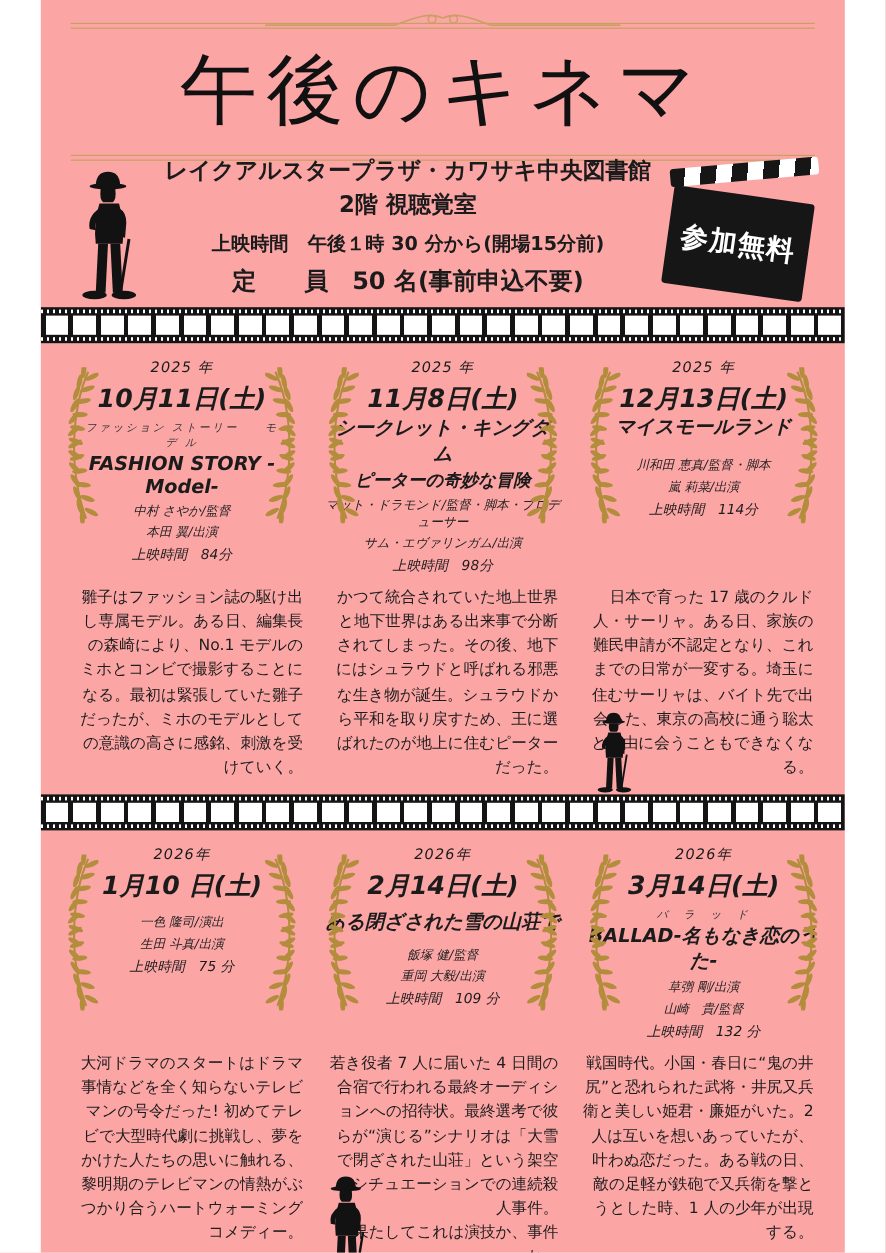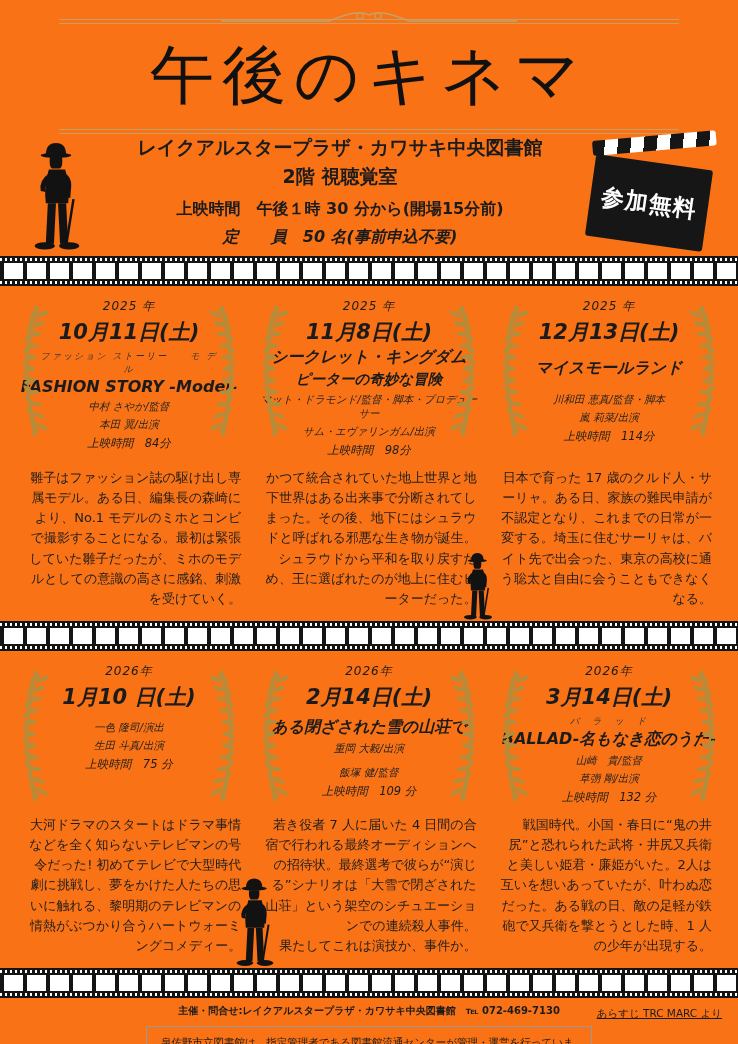--- a/index.html
+++ b/index.html
@@ -1,38 +1,38 @@
 <!DOCTYPE html>
 <html><head>
 <meta charset="utf-8">
 <style>
   * { box-sizing: border-box; }
   body { margin:0; background:#ffffff; font-family:"DejaVu Sans","Liberation Sans",sans-serif; color:#1b1b1b; }
-  .page { width:738px; height:1044px; margin:0 auto; position:relative; background:#f97316; overflow:hidden; display:flex; flex-direction:column; }
+  .page { width:670px; height:1044px; margin:0 auto; position:relative; background:#fca5a5; overflow:hidden; display:flex; flex-direction:column; }
 
   
   .curtain { height:52px; display:flex; }
   .fold { flex:1; height:100%;
     background:linear-gradient(90deg,#5e0505 0%,#a30d0d 22%,#c51414 45%,#9c0c0c 72%,#6d0606 100%);
     border-bottom-left-radius:50% 48%; border-bottom-right-radius:50% 48%; }
 
   
   .masthead { text-align:center; padding-top:6px; }
   .flourish { display:block; margin:0 auto -5px; }
   .rule { width:620px; margin:0 auto; border-top:1.5px solid #c9a063; border-bottom:1.5px solid #c9a063; height:5px; }
   .title { font-family:"DejaVu Serif","Liberation Serif",serif; font-weight:400; font-size:64px; letter-spacing:8px; margin:8px 0 10px; color:#111; }
 
   
   .info { display:flex; align-items:flex-end; padding:2px 20px 4px; height:122px; }
   .chaplin-big { width:74px; height:112px; flex:0 0 74px; }
   .venue { flex:1; text-align:center; font-weight:bold; padding-bottom:4px; }
   .venue-l1 { font-size:19px; }
   .venue-l2 { font-size:19px; margin-top:3px; }
   .venue-l3 { font-size:16px; margin-top:9px; }
-  .venue-l4 { font-size:16px; margin-top:7px;font-style:italic; }
+  .venue-l4 { font-size:20px; margin-top:7px; }
   .clapper-wrap { flex:0 0 132px; position:relative; height:116px; }
   .clapper { position:absolute; top:26px; left:4px; width:118px; height:82px; background:#161616; border-radius:3px;
     transform:rotate(8deg); display:flex; align-items:center; justify-content:center; }
   .clapper-stick { position:absolute; top:-15px; left:-3px; width:124px; height:15px; border-radius:3px;
     background:repeating-linear-gradient(100deg,#161616 0 13px,#ffffff 13px 26px);
     transform:rotate(-13deg); transform-origin:10px 15px; }
   .clapper-text { color:#fff; font-size:23px; font-weight:bold; letter-spacing:1px; }
 
   
   .strip-wrap { position:relative; }
@@ -229,21 +229,21 @@
     </div>
     <div class="card">
       <svg class="laurel l" viewBox="0 0 40 152">
           <use href="#laurel"></use>
         </svg>
       <svg class="laurel r" viewBox="0 0 40 152">
           <use href="#laurel"></use>
         </svg>
       <div class="year">2025 年</div>
       <div class="date">12月13日(土)</div>
-      <div class="mtitle" style="margin-top:12px">マイスモールランド</div>
+      <div class="mtitle" style="margin-top:0">マイスモールランド</div>
       <div class="credit" style="margin-top:14px">川和田 恵真/監督・脚本</div>
       <div class="credit">嵐 莉菜/出演</div>
       <div class="runtime">上映時間　114分</div>
     </div>
   </div>
 
   <div class="descs tall">
     <div class="desc">雛子はファッション誌の駆け出し専属モデル。ある日、編集長の森崎により、No.1 モデルのミホとコンビで撮影することになる。最初は緊張していた雛子だったが、ミホのモデルとしての意識の高さに感銘、刺激を受けていく。</div>
     <div class="desc">かつて統合されていた地上世界と地下世界はある出来事で分断されてしまった。その後、地下にはシュラウドと呼ばれる邪悪な生き物が誕生。シュラウドから平和を取り戻すため、王に選ばれたのが地上に住むピーターだった。</div>
     <div class="desc">日本で育った 17 歳のクルド人・サーリャ。ある日、家族の難民申請が不認定となり、これまでの日常が一変する。埼玉に住むサーリャは、バイト先で出会った、東京の高校に通う聡太と自由に会うこともできなくなる。</div>
@@ -273,37 +273,37 @@
     <div class="card">
       <svg class="laurel l" viewBox="0 0 40 152">
           <use href="#laurel"></use>
         </svg>
       <svg class="laurel r" viewBox="0 0 40 152">
           <use href="#laurel"></use>
         </svg>
       <div class="year">2026年</div>
       <div class="date">2月14日(土)</div>
       <div class="mtitle" style="margin-top:6px">ある閉ざされた雪の山荘で</div>
+      <div class="credit" style="margin-top:10px">飯塚 健/監督</div>
       <div class="credit">重岡 大毅/出演</div>
-      <div class="credit" style="margin-top:10px">飯塚 健/監督</div>
       <div class="runtime">上映時間　109 分</div>
     </div>
     <div class="card">
       <svg class="laurel l" viewBox="0 0 40 152">
           <use href="#laurel"></use>
         </svg>
       <svg class="laurel r" viewBox="0 0 40 152">
           <use href="#laurel"></use>
         </svg>
       <div class="year">2026年</div>
       <div class="date">3月14日(土)</div>
       <div class="furi">バ　ラ　ッ　ド</div>
       <div class="mtitle">BALLAD-名もなき恋のうた-</div>
+      <div class="credit">草彅 剛/出演</div>
       <div class="credit">山崎　貴/監督</div>
-      <div class="credit">草彅 剛/出演</div>
       <div class="runtime">上映時間　132 分</div>
     </div>
   </div>
 
   <div class="descs">
     <div class="desc">大河ドラマのスタートはドラマ事情などを全く知らないテレビマンの号令だった! 初めてテレビで大型時代劇に挑戦し、夢をかけた人たちの思いに触れる、黎明期のテレビマンの情熱がぶつかり合うハートウォーミングコメディー。</div>
     <div class="desc">若き役者 7 人に届いた 4 日間の合宿で行われる最終オーディションへの招待状。最終選考で彼らが“演じる”シナリオは「大雪で閉ざされた山荘」という架空のシチュエーションでの連続殺人事件。
 果たしてこれは演技か、事件か。</div>
     <div class="desc">戦国時代。小国・春日に“鬼の井尻”と恐れられた武将・井尻又兵衛と美しい姫君・廉姫がいた。2人は互いを想いあっていたが、叶わぬ恋だった。ある戦の日、敵の足軽が鉄砲で又兵衛を撃とうとした時、1 人の少年が出現する。</div>
   </div>

